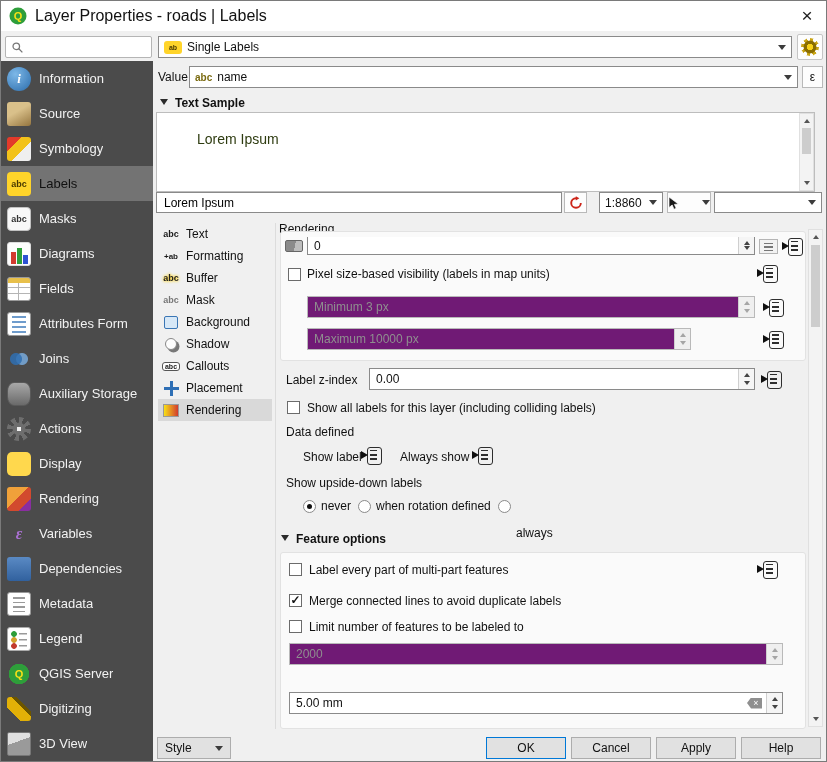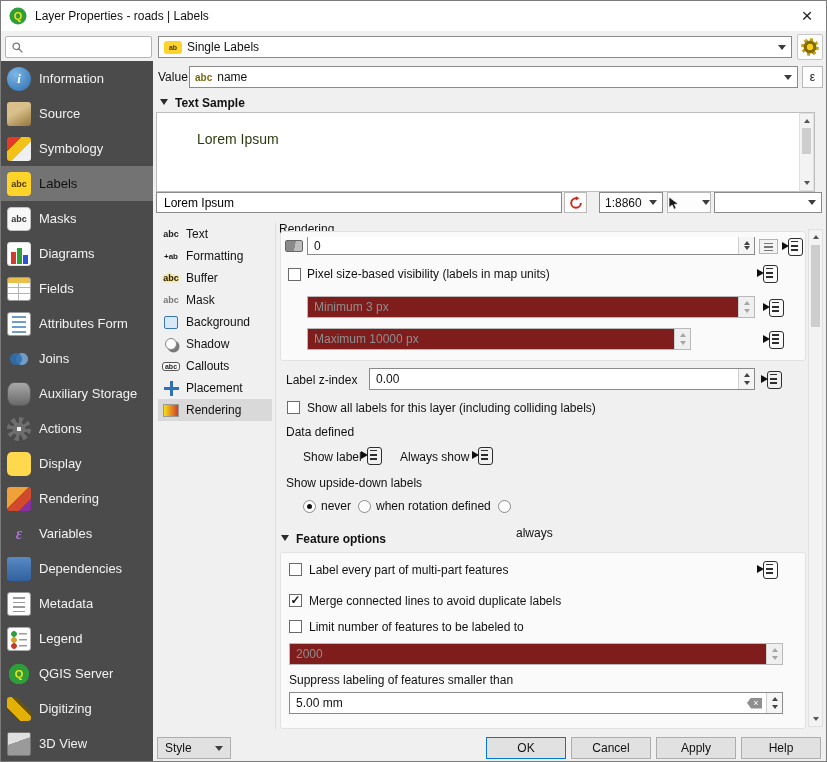--- a/index.html
+++ b/index.html
@@ -7,21 +7,21 @@
   body{background:#9a9a9a;font-family:"Liberation Sans",sans-serif}
   .window{position:relative;width:827px;height:762px;background:#f0f0f0;overflow:hidden;
           font-size:12px;color:#111;border:1px solid #7a7a7a}
   .abs{position:absolute}
   .lbl{position:absolute;white-space:nowrap;font-size:12px;line-height:16px}
   .bold{font-weight:bold}
 
   
   .titlebar{position:absolute;left:0;top:0;width:100%;height:30px;background:#fff;
             display:flex;align-items:center;gap:8px;padding:0 2px 0 8px}
-  .title-text{font-size:12px}
+  .title-text{font-size:16px}
   .close-btn{margin-left:auto;width:34px;height:30px;display:flex;align-items:center;justify-content:center;
              font-size:19px;color:#222;cursor:default}
   .close-btn::before{content:"×"}
 
   
   .search{position:absolute;left:4px;top:35px;width:147px;height:22px;background:#fff;
           border:1px solid #b5b5b5;border-radius:2px;display:flex;align-items:center;gap:4px;padding:0 5px}
   .search input{border:none;outline:none;flex:1;min-width:0;font:12px "Liberation Sans",sans-serif}
 
   
@@ -83,21 +83,21 @@
         border-top:5px solid #3c3c3c;flex:0 0 auto;margin-left:auto}
   .field{position:absolute;background:#fff;border:1px solid #8a8a8a;display:flex;align-items:center;padding:0 5px}
   .field input{border:none;outline:none;width:100%;font:12px "Liberation Sans",sans-serif}
   .spin{display:flex;align-items:center;background:#fff;border:1px solid #8a8a8a;padding:0 0 0 6px}
   .spin .val{flex:1;white-space:nowrap;overflow:hidden}
   .spincol{width:16px;align-self:stretch;margin-left:4px;border-left:1px solid #cfcfcf;background:#f5f5f5;position:relative;flex:0 0 16px}
   .spincol::before,.spincol::after{content:"";position:absolute;left:50%;transform:translateX(-50%);
         border-left:3.5px solid transparent;border-right:3.5px solid transparent}
   .spincol::before{top:4px;border-bottom:4px solid #444}
   .spincol::after{bottom:4px;border-top:4px solid #444}
-  .spin.disabled{background:#7f1d1d;border-color:#b9b9b9}
+  .spin.disabled{background:#701a75;border-color:#b9b9b9}
   .spin.disabled .val{color:#8f8f8f}
   .spin.disabled .spincol{background:#efefef}
   .spin.disabled .spincol::before{border-bottom-color:#a5a5a5}
   .spin.disabled .spincol::after{border-top-color:#a5a5a5}
 
   .cb{width:13px;height:13px;background:#fff;border:1px solid #6b6b6b;display:inline-flex;
       align-items:center;justify-content:center;position:absolute}
   .cb.on::before{content:"✓";font-size:12px;font-weight:bold;color:#111;margin-top:-2px}
   .radio{width:13px;height:13px;background:#fff;border:1px solid #8a8a8a;border-radius:50%;position:absolute}
   .radio.on::after{content:"";position:absolute;left:3px;top:3px;width:5px;height:5px;background:#111;border-radius:50%}
@@ -441,21 +441,20 @@
   <span class="lbl" style="left:308px;top:592px">Merge connected lines to avoid duplicate labels</span>
 
   <span class="cb" style="left:288px;top:619px"></span>
   <span class="lbl" style="left:308px;top:618px">Limit number of features to be labeled to</span>
 
   <div class="spin disabled abs" style="left:288px;top:642px;width:494px;height:22px">
     <span class="val">2000</span>
     <span class="spincol"></span>
   </div>
 
-  <span class="lbl" style="left:288px;top:671px">Suppress labeling of features smaller than</span>
 
   <div class="spin abs" style="left:288px;top:691px;width:494px;height:22px">
     <span class="val">5.00 mm</span>
     <span class="clear-ic"></span>
     <span class="spincol"></span>
   </div>
 
   <div class="vsb" style="left:807px;top:228px;height:498px">
     <span class="sb-arrow sb-up"></span>
     <span class="thumb" style="top:15px;height:82px"></span>

